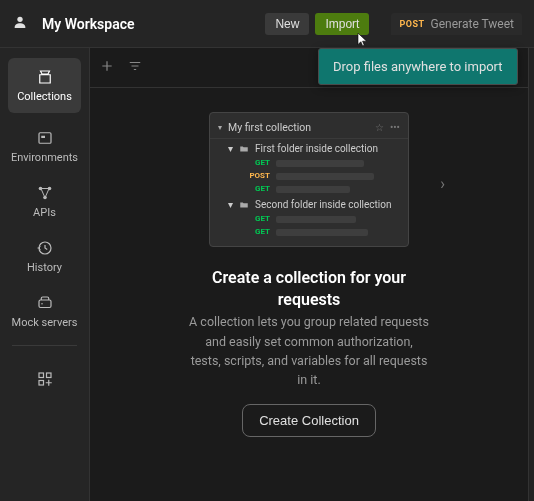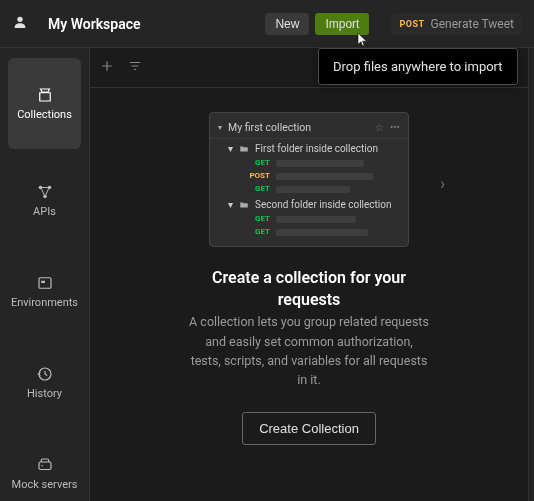--- a/index.html
+++ b/index.html
@@ -17,21 +17,21 @@
     height: 48px;
     background: #252525;
     display: flex;
     align-items: center;
     padding: 0 12px;
     border-bottom: 1px solid #333;
     position: relative;
   }
   .user-icon svg { width: 16px; height: 16px; fill: #e0e0e0; }
   .workspace-title {
-    font-weight: 600; font-size: 14px; color: #fff; margin-left: 20px;
+    font-weight: 600; font-size: 14px; color: #fff; margin-left: 14px;
   }
   .header-spacer { flex: 1; }
   .btn {
     background: #3a3a3a; color: #e0e0e0;
     border: none; padding: 4px 10px; border-radius: 3px;
     font-size: 12px; cursor: pointer; margin-left: 6px;
   }
   .btn-import { background: #4d7c0f; }
   .cursor-hand { position:absolute; top:32px; left:355px; font-size:14px; color:#fff; pointer-events:none;}
   .tab-strip { margin-left: 22px; display: flex; align-items: center; }
@@ -40,21 +40,21 @@
     background:#2a2a2a; padding:4px 8px; border-radius:3px 3px 0 0;
   }
   .badge-post {
     font-size: 9px; font-weight:700; color:#ffb74d; letter-spacing:0.5px;
   }
 
   
   .tooltip {
     position: absolute;
     top: 48px; left: 318px;
-    background: #000000;
+    background: #0f766e;
     border:1px solid #4a4a4a;
     padding: 10px 14px;
     font-size: 13px;
     color:#e0e0e0;
     border-radius: 3px;
     z-index: 50;
     box-shadow: 0 2px 8px rgba(0,0,0,0.4);
   }
 
   
@@ -63,21 +63,21 @@
   
   .sidebar {
     width: 90px;
     background: #252525;
     border-right: 1px solid #333;
     display: flex; flex-direction: column;
     padding: 10px 0;
   }
   .side-item {
     display: flex; flex-direction: column; align-items: center;
-    gap: 4px; padding: 28px 0; cursor: pointer;
+    gap: 4px; padding: 10px 0; cursor: pointer;
     font-size: 11px; color: #bbb;
   }
   .side-item.active {
     background: #3a3a3a; border-radius: 6px; margin: 0 8px 6px 8px;
     color:#fff;
   }
   .side-item svg { width:18px; height:18px; fill:#bbb; }
   .side-item.active svg { fill:#fff; }
   .side-bottom { margin-top: 8px; }
   .side-divider { height: 1px; background:#3a3a3a; margin:6px 12px;}
@@ -130,22 +130,22 @@
 
   .empty h2 {
     font-size: 16px; font-weight:600; color:#fff; margin-top:20px; line-height:1.35;
     max-width: 240px;
   }
   .empty p {
     font-size: 12.5px; color:#9a9a9a; margin-top:2px; line-height:1.55;
     max-width: 240px;
   }
   .empty .cta {
-    margin-top:22px; background:transparent; border:1px solid #666;
-    color:#e0e0e0; padding:8px 16px; border-radius:3px; font-size:13px;
+    margin-top:14px; background:transparent; border:1px solid #666;
+    color:#e0e0e0; padding:8px 16px; border-radius:8px; font-size:13px;
     cursor:pointer;
   }
 
   
   .right-edge { width:6px; background:#222; border-left:1px solid #333; }
 </style>
 </head>
 <body>
 
 <div class="header">
@@ -178,33 +178,33 @@
 
   <div class="sidebar">
     <div class="side-item active">
       <svg viewBox="0 0 24 24">
           <path d="M6 4h12l-2 4H8zM5 9h14v11H5z" fill="none" stroke="currentColor" stroke-width="1.6"></path>
         </svg>
       <span>Collections</span>
     </div>
     <div class="side-item">
       <svg viewBox="0 0 24 24">
+          <rect x="4" y="5" width="16" height="14" rx="1.5" fill="none" stroke="currentColor" stroke-width="1.6"></rect>
+          <rect x="7" y="9" width="5" height="3" fill="currentColor"></rect>
+        </svg>
+      <span>Environments</span>
+    </div>
+    <div class="side-item">
+      <svg viewBox="0 0 24 24">
           <circle cx="6" cy="6" r="2.4"></circle>
           <circle cx="18" cy="6" r="2.4"></circle>
           <circle cx="12" cy="18" r="2.4"></circle>
           <path d="M7 7l4 9M17 7l-4 9M7 6h10" stroke="currentColor" stroke-width="1.3" fill="none"></path>
         </svg>
       <span>APIs</span>
-    </div>
-    <div class="side-item">
-      <svg viewBox="0 0 24 24">
-          <rect x="4" y="5" width="16" height="14" rx="1.5" fill="none" stroke="currentColor" stroke-width="1.6"></rect>
-          <rect x="7" y="9" width="5" height="3" fill="currentColor"></rect>
-        </svg>
-      <span>Environments</span>
     </div>
     <div class="side-item">
       <svg viewBox="0 0 24 24">
           <circle cx="12" cy="12" r="8" fill="none" stroke="currentColor" stroke-width="1.6"></circle>
           <path d="M12 8v4l3 2" stroke="currentColor" stroke-width="1.6" fill="none"></path>
           <path d="M4 12H2M4 12l2-2M4 12l2 2" stroke="currentColor" stroke-width="1.3" fill="none"></path>
         </svg>
       <span>History</span>
     </div>
     <div class="side-item">

